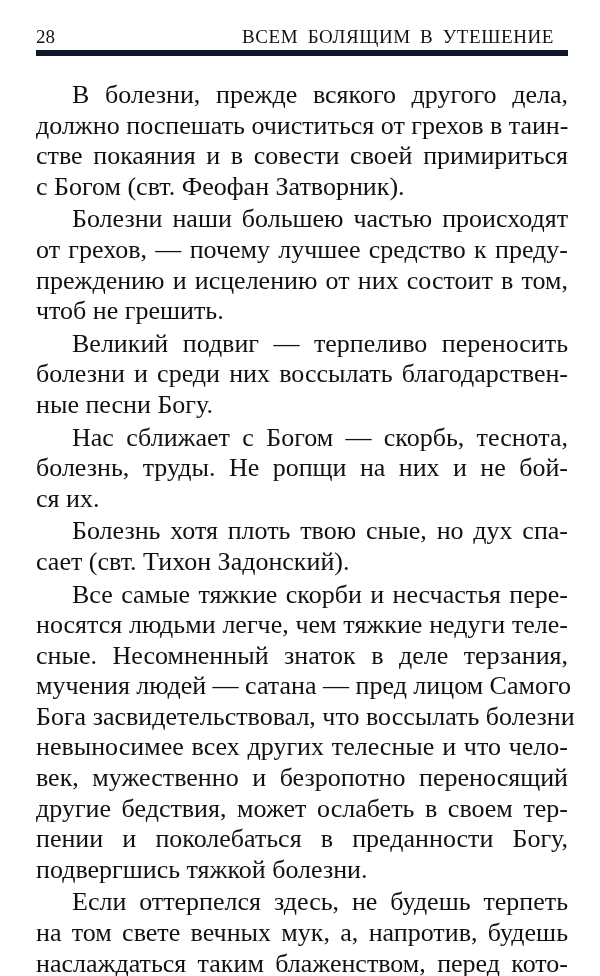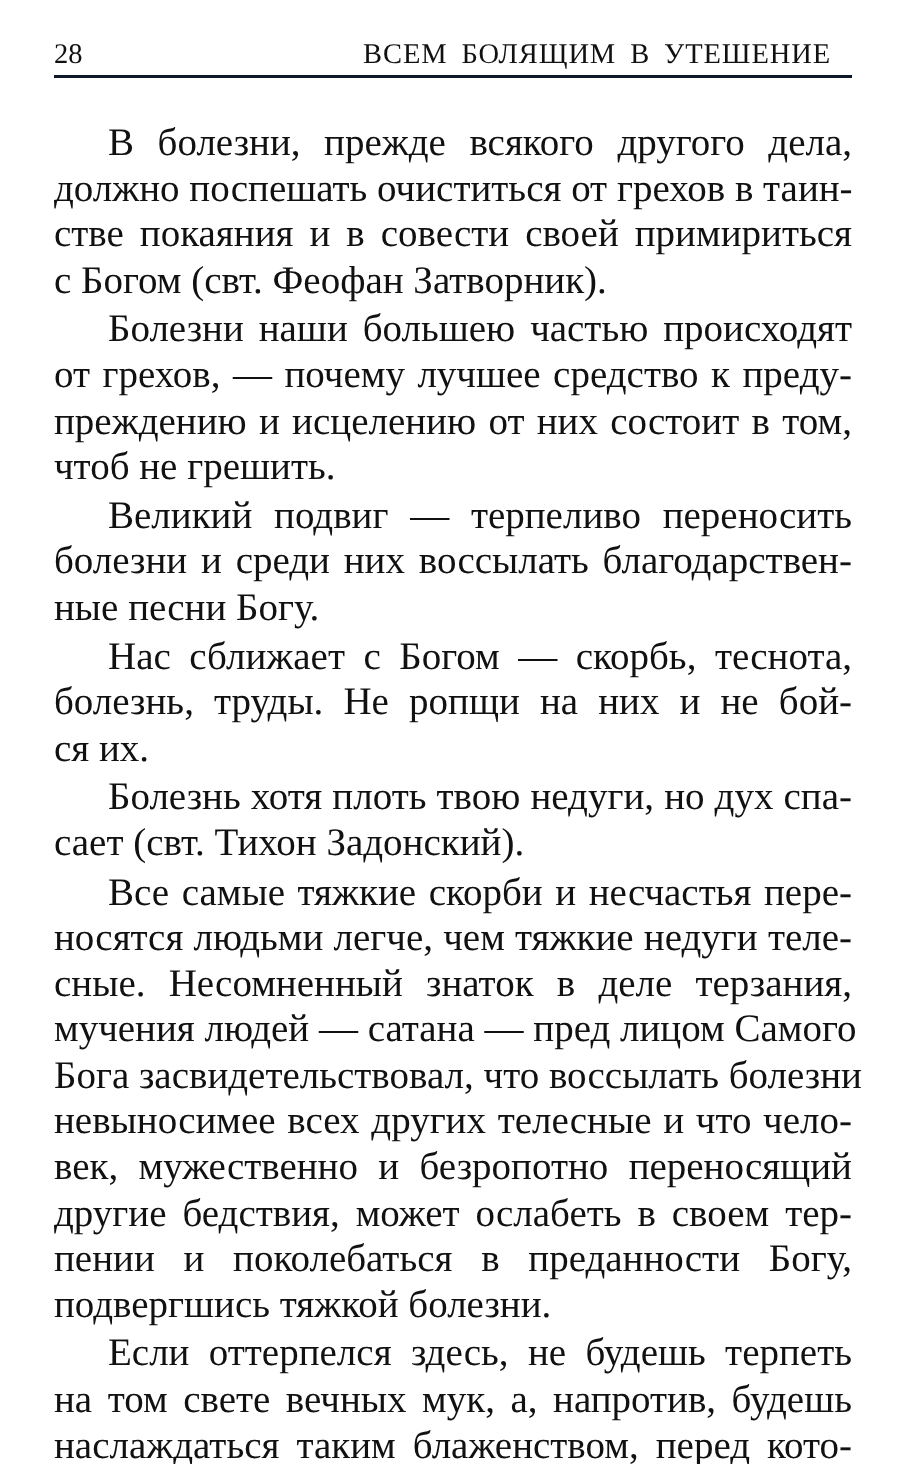--- a/index.html
+++ b/index.html
@@ -1,18 +1,18 @@
 <!DOCTYPE html>
 <html><head>
 <meta charset="utf-8">
 <style>
   html, body { margin: 0; padding: 0; background: #ffffff; }
   body { width: 600px; height: 976px; position: relative; overflow: hidden; }
   .page { position: absolute; left: 36px; top: 0; width: 532px; color: #111; font-family: "Liberation Serif", "DejaVu Serif", serif; }
-  .header { position: absolute; top: 24px; left: 0; width: 532px; height: 26px; border-bottom: 2px solid #0f172a; }
+  .header { position: absolute; top: 24px; left: 0; width: 532px; height: 26px; border-bottom: 6px solid #0f172a; }
   .page-num { position: absolute; left: 0; top: 2px; font-size: 19px; line-height: 22px; }
   .running-title { position: absolute; right: 14px; top: 2px; font-size: 19px; line-height: 22px; letter-spacing: 0.6px; word-spacing: 4px; }
   .body { position: absolute; top: 80px; left: 0; width: 532px; }
   .para { margin: 0; font-size: 26px; line-height: 30.6px; text-align: justify; text-indent: 36px; hyphens: manual; }
   .line { display: block; text-align: justify; text-align-last: justify; white-space: nowrap; }
   .line.last { text-align-last: left; }
   .para .line:first-child { padding-left: 36px; }
   .para { text-indent: 0; }
   .ital { }
   .gap { height: 2px; }
@@ -52,21 +52,21 @@
     <div class="gap"></div>
 
     <p class="para">
       <span class="line">Нас сближает с Богом — скорбь, теснота,</span>
       <span class="line">болезнь, труды. Не ропщи на них и не бой-</span>
       <span class="line last">ся их.</span>
     </p>
     <div class="gap"></div>
 
     <p class="para">
-      <span class="line">Болезнь хотя плоть твою недуги, но дух спа-</span>
+      <span class="line">Болезнь хотя плоть твою сные, но дух спа-</span>
       <span class="line last"><span>сает </span><span class="ital">(свт. Тихон Задонский).</span></span>
     </p>
     <div class="gap"></div>
 
     <p class="para">
       <span class="line">Все самые тяжкие скорби и несчастья пере-</span>
       <span class="line">носятся людьми легче, чем тяжкие недуги теле-</span>
       <span class="line">сные. Несомненный знаток в деле терзания,</span>
       <span class="line">мучения людей — сатана — пред лицом Самого</span>
       <span class="line">Бога засвидетельствовал, что воссылать болезни</span>

